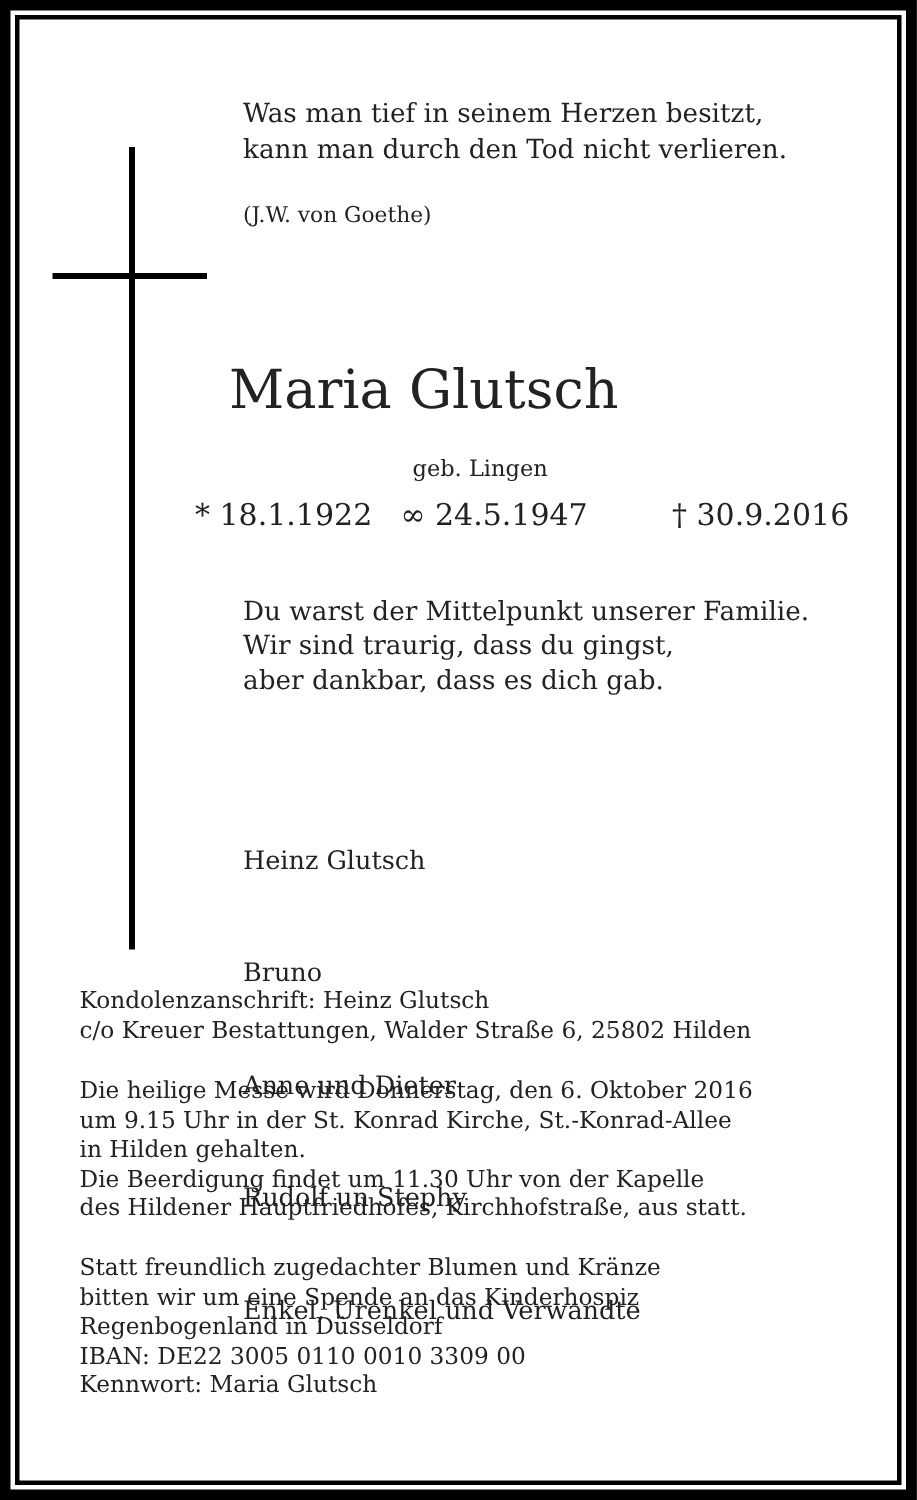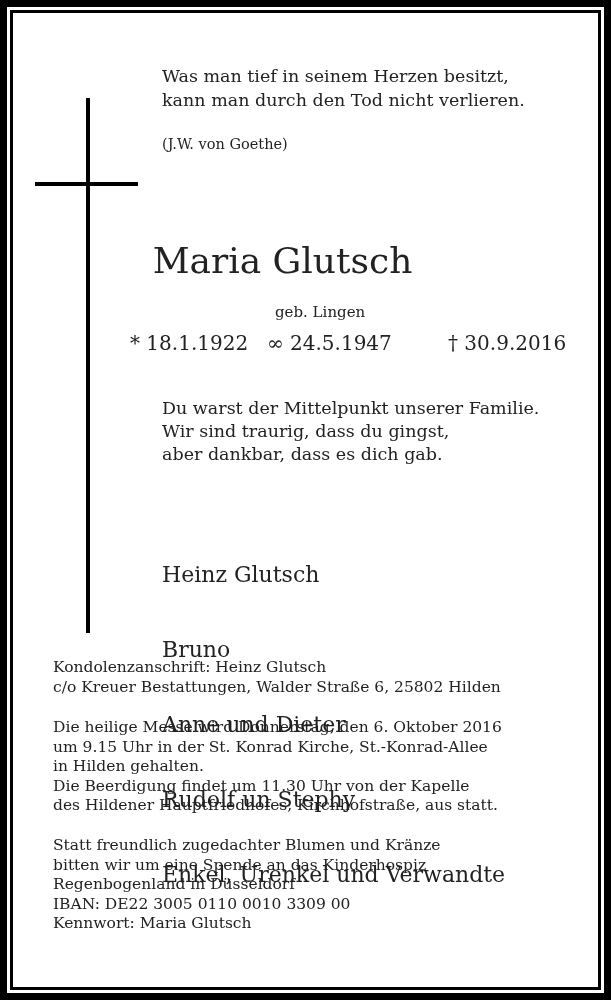--- a/index.html
+++ b/index.html
@@ -10,21 +10,21 @@
     .cross-v { position: absolute; left: 86px; top: 98px; width: 4px; height: 535px; background: #000; }
     .cross-h { position: absolute; left: 35px; top: 182px; width: 103px; height: 4px; background: #000; }
     .txt { position: absolute; white-space: pre; line-height: 1; }
     .quote { left: 162px; top: 64px; font-size: 17.5px; line-height: 24px; }
     .author { left: 162px; top: 137px; font-size: 14.5px; }
     .name { left: 0; width: 525px; top: 243px; text-align: center; font-size: 36px; padding-left: 40px; box-sizing: border-box; }
     .maiden { left: 275px; top: 305px; font-size: 15px; }
     .dates { top: 333px; font-size: 20px; }
     .d1 { left: 130px; } .d2 { left: 267px; } .d3 { left: 412px; margin-left: 36px; }
     .verse { left: 162px; top: 397px; font-size: 17.5px; line-height: 23px; }
-    .family { left: 162px; top: 512px; font-size: 22px; line-height: 25px; }
+    .family { left: 162px; top: 512px; font-size: 17px; line-height: 25px; }
     .info { left: 53px; font-size: 15.5px; line-height: 19.5px; }
     .condolence { top: 658px; }
     .service { top: 718px; }
     .donation { top: 836px; }
   </style>
 </head>
 <body>
 
 <div class="frame-outer">
   <div class="frame-gap">

